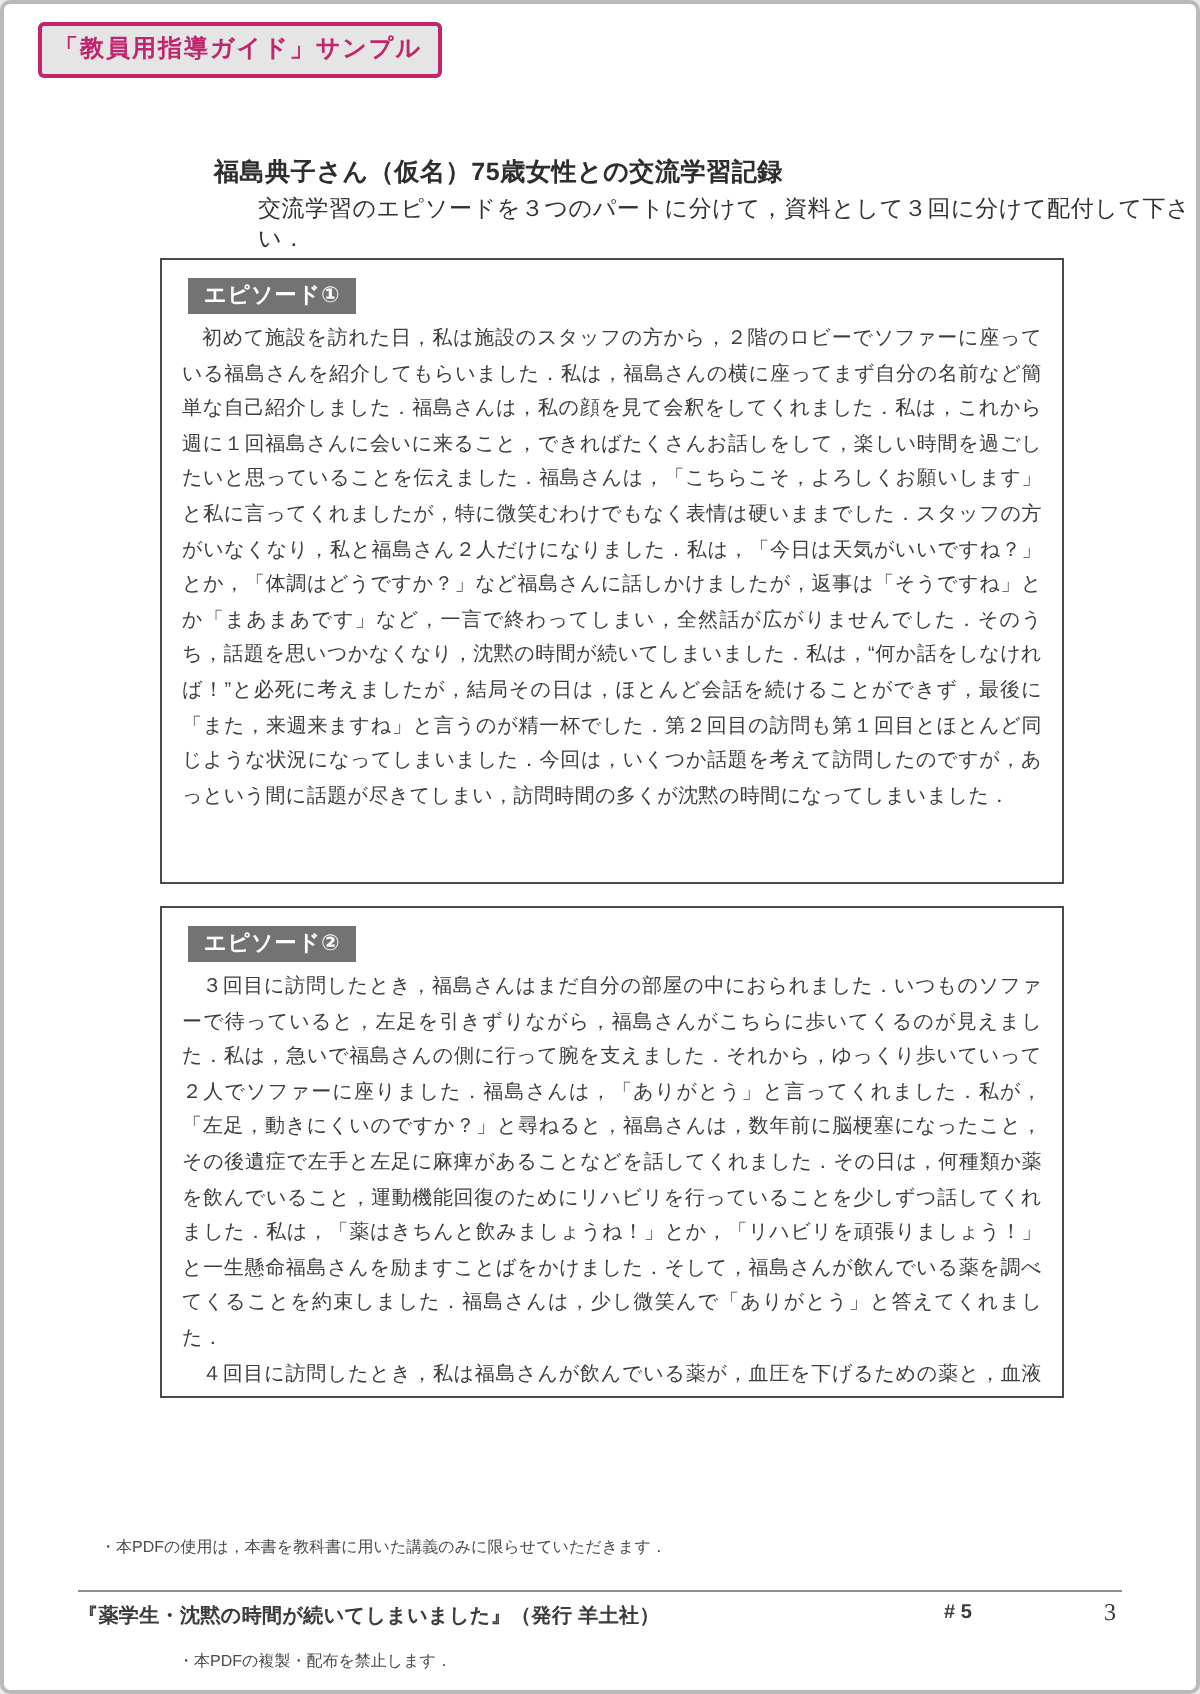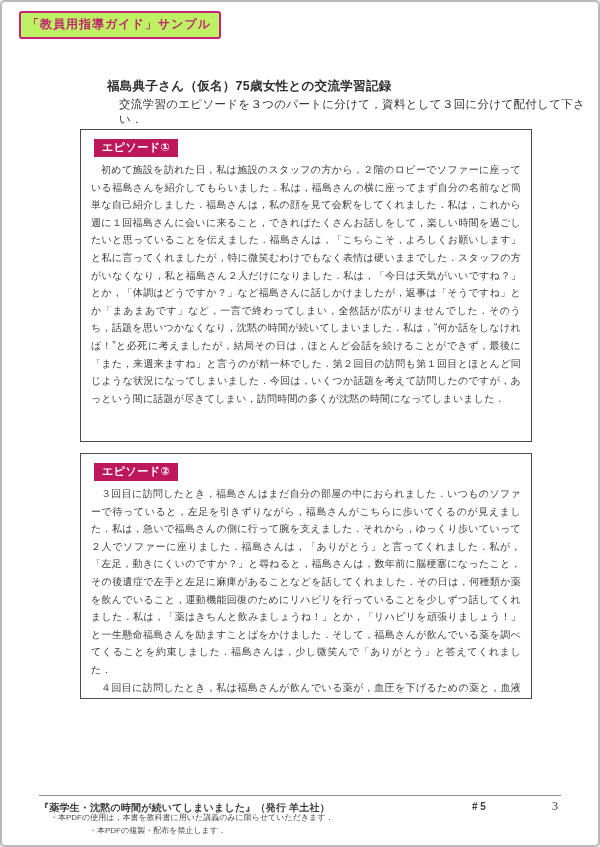--- a/index.html
+++ b/index.html
@@ -26,35 +26,35 @@
     left: 17px;
     top: 9px;
     border: 2px solid #c0256e;
     border-radius: 3px;
     color: #c0256e;
     font-family: "Liberation Serif", "DejaVu Serif", serif;
     font-weight: bold;
     font-size: 12px;
     letter-spacing: 1px;
     padding: 3px 8px 4px 6px;
-    background: #bef264;
+    background: #e5e5e5;
   }
   
   .doc-title {
     position: absolute;
     left: 105px;
     top: 76px;
     font-size: 12.5px;
     font-weight: bold;
     color: #2e2e2e;
     letter-spacing: 0.3px;
   }
   .doc-subtitle {
     position: absolute;
-    left: 117px;
+    left: 127px;
     top: 95px;
     font-family: "Liberation Serif", "DejaVu Serif", serif;
     font-size: 11.5px;
     color: #333333;
     letter-spacing: 0.3px;
   }
   
   .episode-box {
     position: absolute;
     left: 78px;
@@ -62,21 +62,21 @@
     border: 1px solid #4a4a4a;
     box-sizing: border-box;
     background: #ffffff;
     padding: 7px 10px 6px 10px;
     overflow: hidden;
   }
   .episode-box.ep1 { top: 127px; height: 313px; }
   .episode-box.ep2 { top: 451px; height: 246px; }
   .episode-label {
     display: inline-block;
-    background: #be185d;
+    background: #737373;
     color: #ffffff;
     font-size: 11px;
     font-weight: bold;
     padding: 1px 8px 2px 8px;
     margin: 2px 0 4px 3px;
     letter-spacing: 0.5px;
   }
   .episode-text p {
     margin: 0;
     font-size: 10px;
@@ -101,21 +101,21 @@
     left: 37px;
     top: 799px;
     font-size: 10px;
     font-weight: bold;
     color: #3c3c3c;
     letter-spacing: 0.2px;
   }
   .footer-note1 {
     position: absolute;
     left: 48px;
-    top: 810px;
+    top: 766px;
     font-size: 8px;
     color: #4a4a4a;
   }
   .footer-note2 {
     position: absolute;
     left: 48px;
     top: 823px;
     font-size: 8px;
     color: #4a4a4a;
     margin-left: 39px;

